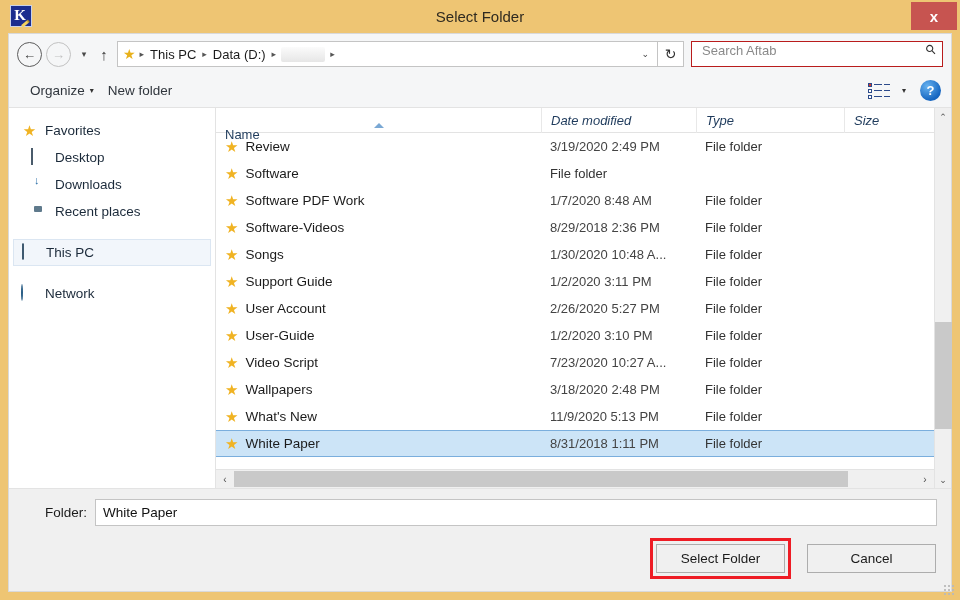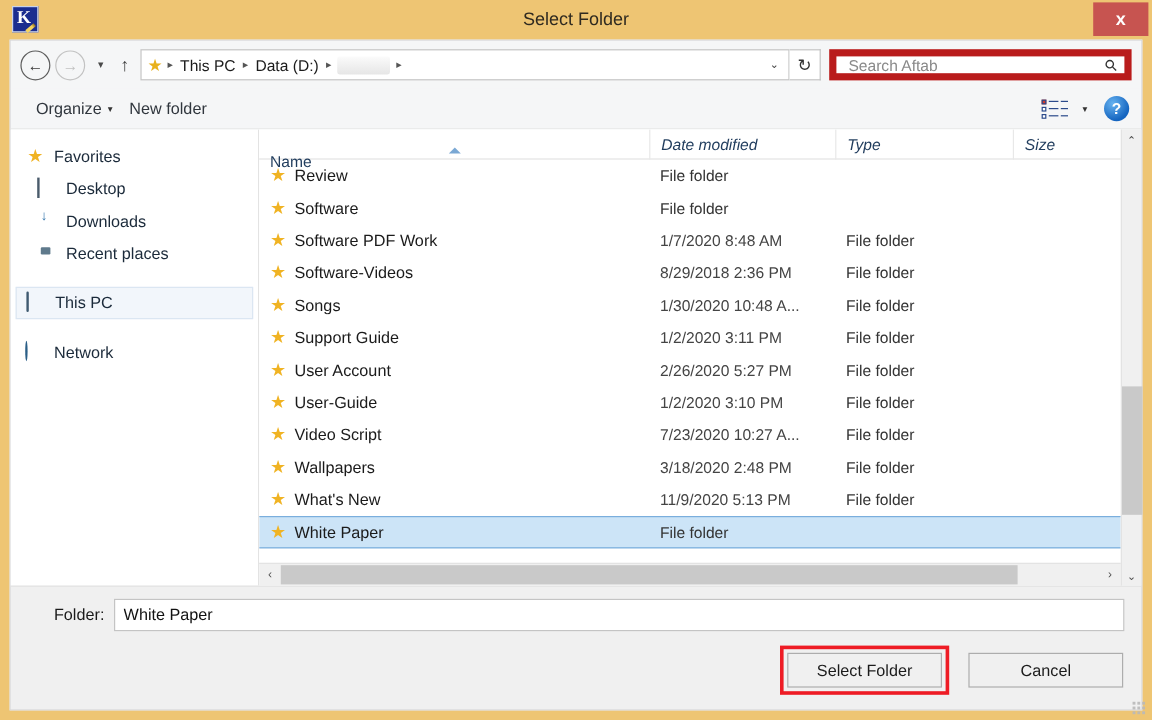--- a/index.html
+++ b/index.html
@@ -119,22 +119,22 @@
   .refresh-btn {
     width: 26px; height: 26px;
     border: 1px solid #c4c4c4; border-left: none;
     background: #ffffff;
     display: flex; align-items: center; justify-content: center;
     font-size: 14px; color: #333; cursor: pointer;
     flex: 0 0 auto;
   }
   .searchbox {
     width: 252px; height: 26px; margin-left: 7px;
-    background: #ffffff; border: 6px solid #b91c1c;
-    display: flex; align-items: center;
+    background: #ffffff; border: 1px solid #b91c1c;
+    display: flex; align-items: flex-start;
     padding: 0 6px 0 8px;
     flex: 0 0 auto;
   }
   .searchbox input {
     flex: 1 1 auto; border: none; outline: none;
     font-size: 13px; font-family: "Liberation Sans", sans-serif;
     color: #222; background: transparent; min-width: 0;
   }
   .searchbox input::placeholder { color: #8a8a8a; }
   .search-icon { font-size: 13px; color: #333; transform: rotate(-45deg); }
@@ -476,20 +476,21 @@
           <div class="col col-type">Type</div>
           <div class="col col-size">Size</div>
         </div>
 
         <div class="rows">
           <div class="row">
             <div class="cell cell-name">
               <span class="row-star">★</span>
               <span>Review</span>
             </div>
+            <div class="cell cell-date">3/19/2020 2:49 PM</div>
             <div class="cell cell-type">File folder</div>
             <div class="cell cell-size"></div>
           </div>
           <div class="row">
             <div class="cell cell-name">
               <span class="row-star">★</span>
               <span>Software</span>
             </div>
             <div class="cell cell-type">File folder</div>
             <div class="cell cell-size"></div>
@@ -573,20 +574,21 @@
             </div>
             <div class="cell cell-date">11/9/2020 5:13 PM</div>
             <div class="cell cell-type">File folder</div>
             <div class="cell cell-size"></div>
           </div>
           <div class="row selected">
             <div class="cell cell-name">
               <span class="row-star">★</span>
               <span>White Paper</span>
             </div>
+            <div class="cell cell-date">8/31/2018 1:11 PM</div>
             <div class="cell cell-type">File folder</div>
             <div class="cell cell-size"></div>
           </div>
         </div>
 
         <div class="hscroll">
           <div class="hs-arrow">‹</div>
           <div class="hs-track">
             <div class="hs-thumb"></div>
           </div>

